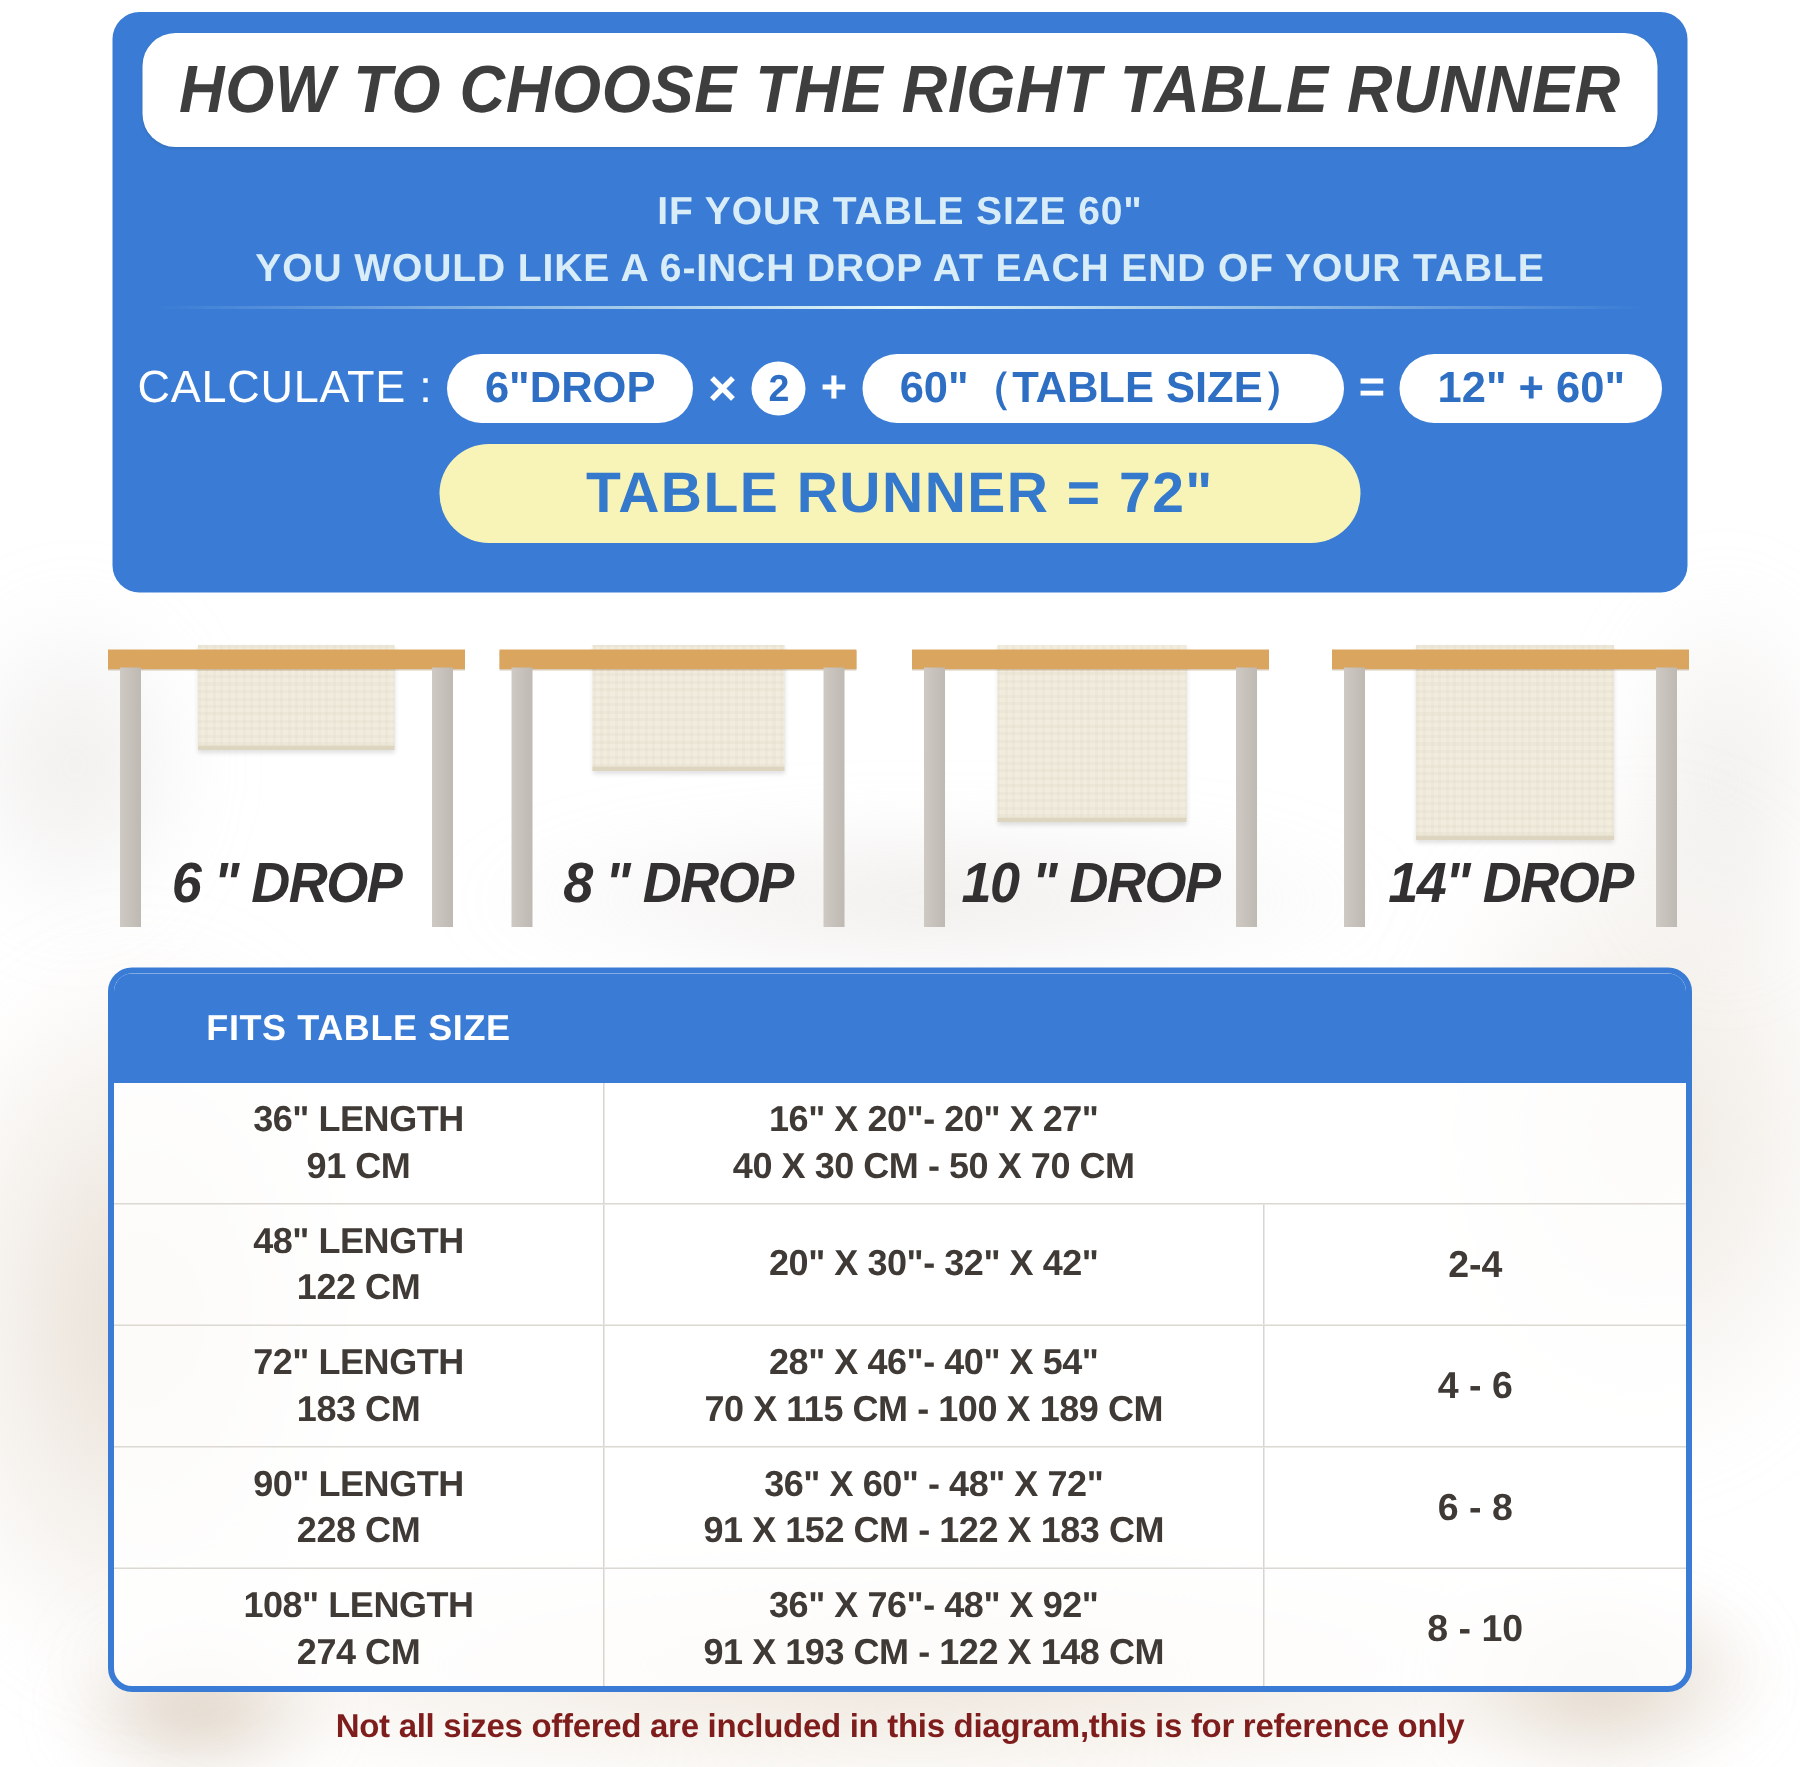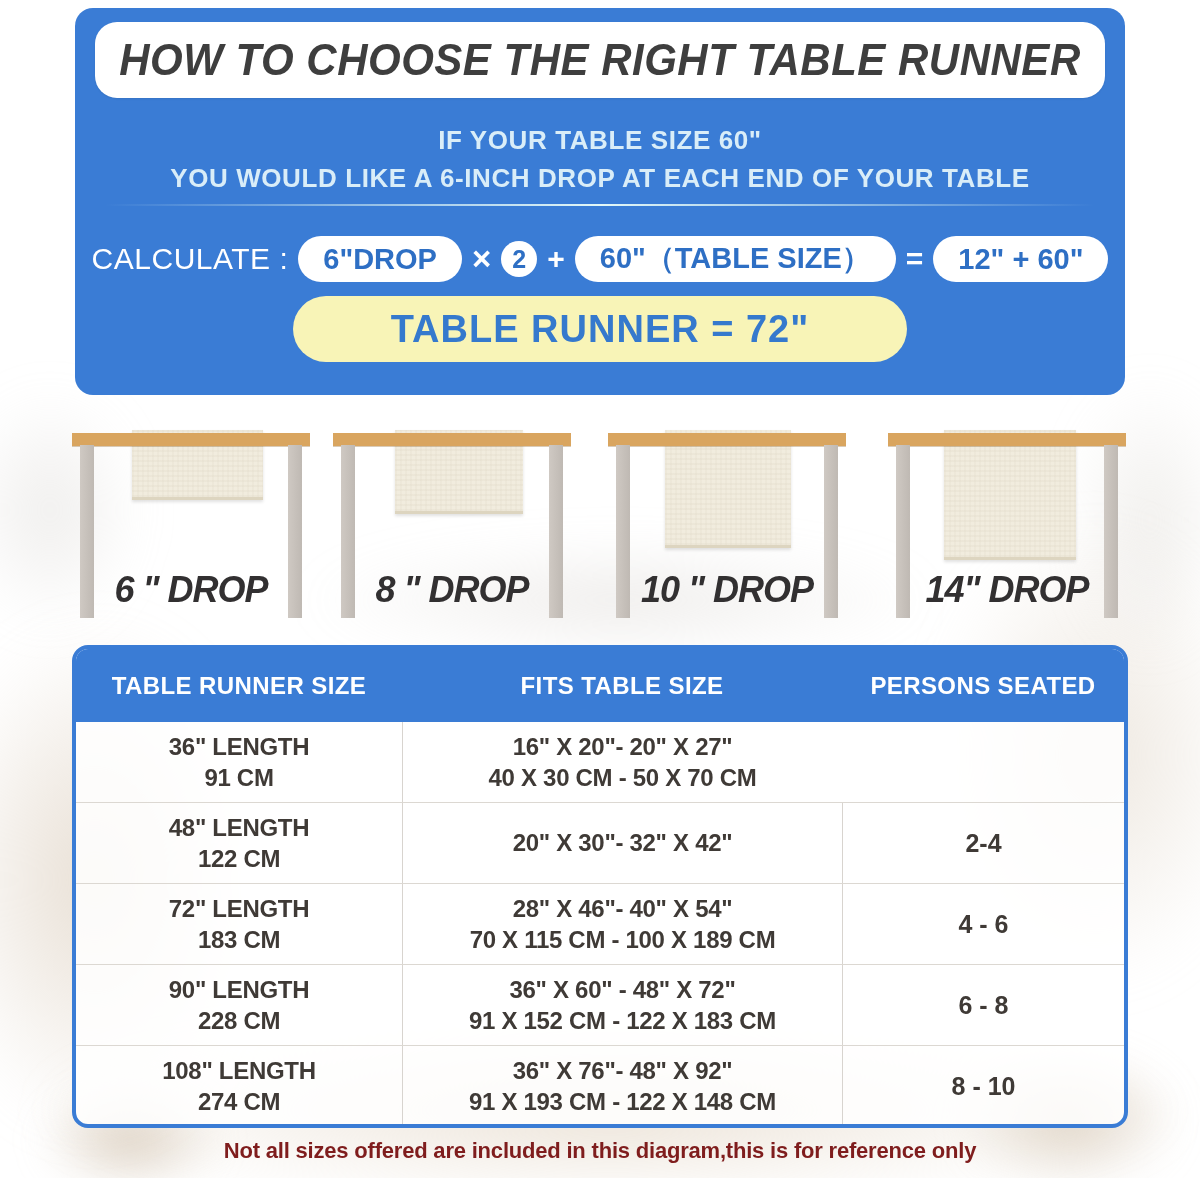--- a/index.html
+++ b/index.html
@@ -186,23 +186,21 @@
   <div class="fig fig4">
     <div class="runner r4"></div>
     <div class="tabletop"></div>
     <div class="leg leg-l"></div>
     <div class="leg leg-r"></div>
     <div class="drop-label">14" DROP</div>
   </div>
 
   <div class="abs size-panel">
     <div class="sheader">
-      <div class="hcell">TABLE RUNNER SIZE</div>
       <div class="hcell">FITS TABLE SIZE</div>
-      <div class="hcell">PERSONS SEATED</div>
     </div>
 
     <div class="srow">
       <div class="scell">
         <span>36" LENGTH</span>
         <span>91 CM</span>
       </div>
       <div class="scell">
         <span>16" X 20"- 20" X 27"</span>
         <span>40 X 30 CM - 50 X 70 CM</span>

